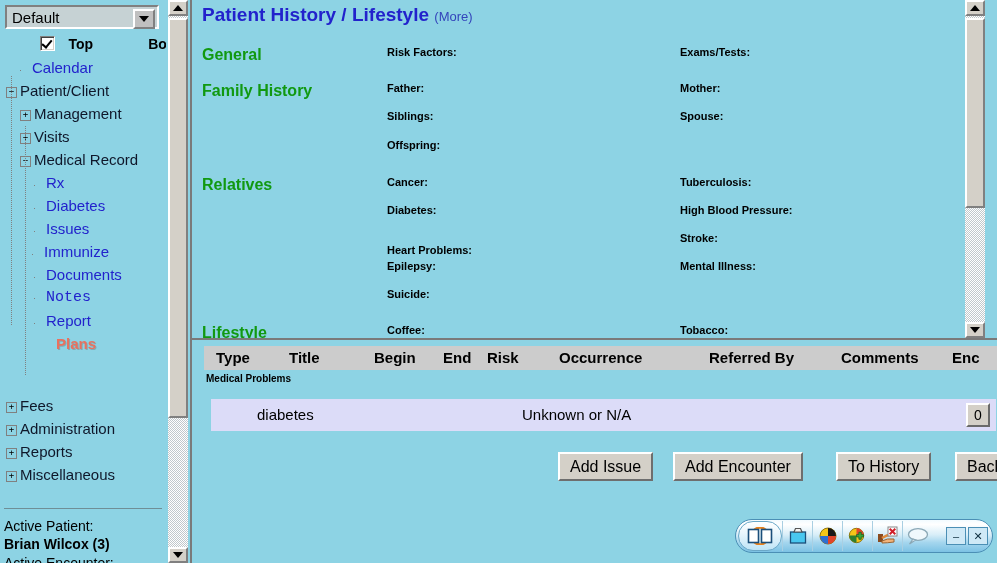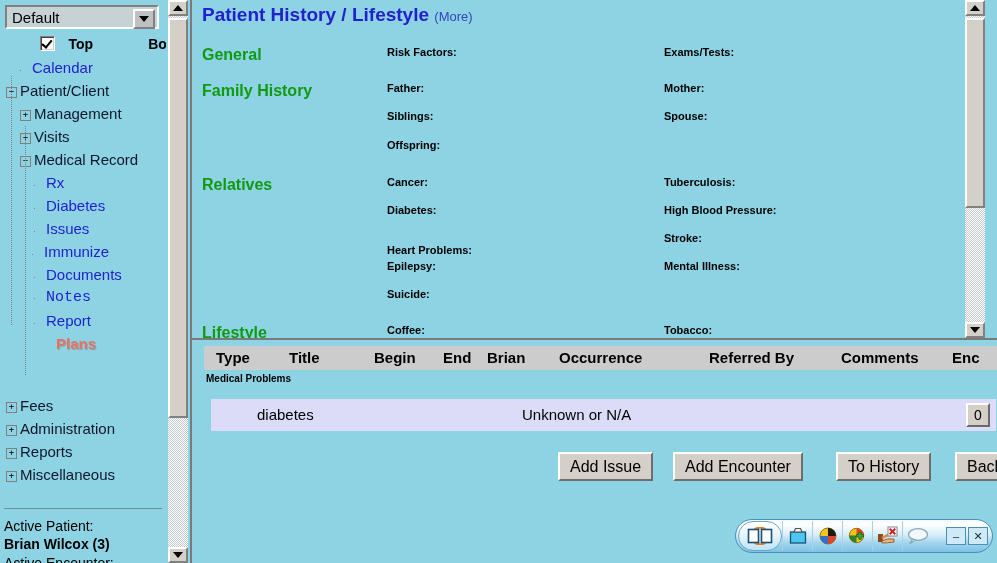--- a/index.html
+++ b/index.html
@@ -109,21 +109,21 @@
     position:absolute;left:0;top:0;width:807px;height:338px;
     background:#8dd3e4;overflow:hidden;
     border-left:2px solid #7a7a7a;
   }
   .hist{position:absolute;left:0;top:0;width:775px;}
   .h-title{position:absolute;left:10px;top:4px;font-size:19px;font-weight:bold;color:#2222cc;white-space:nowrap;}
   .h-more{font-size:13px;font-weight:normal;color:#3344bb;}
   .sec{position:absolute;left:10px;font-size:16px;font-weight:bold;color:#119911;white-space:nowrap;}
   .fld{position:absolute;font-size:11px;font-weight:bold;color:#000;white-space:nowrap;}
   .c1{left:195px;}
-  .c2{left:472px;}
+  .c2{left:488px;}
 
   
   .tblwrap{
     position:absolute;left:0;top:338px;width:807px;height:225px;
     background:#8dd3e4;
     border-left:2px solid #7a7a7a;border-top:2px solid #7a7a7a;
     box-sizing:border-box;
   }
   .thead{
     position:absolute;left:12px;top:6px;width:795px;height:24px;
@@ -296,21 +296,21 @@
           <span class="ar-dn"></span>
         </div>
     </div>
 
     <div class="tblwrap">
       <div class="thead" id="thead">
           <span class="th" style="left:12px;">Type</span>
           <span class="th" style="left:85px;">Title</span>
           <span class="th" style="left:170px;">Begin</span>
           <span class="th" style="left:239px;">End</span>
-          <span class="th" style="left:283px;">Brian</span>
+          <span class="th" style="left:283px;">Risk</span>
           <span class="th" style="left:355px;">Occurrence</span>
           <span class="th" style="left:505px;">Referred By</span>
           <span class="th" style="left:637px;">Comments</span>
           <span class="th" style="left:748px;">Enc</span>
         </div>
       <div class="grp">Medical Problems</div>
 
       <div class="trow">
         <span class="td" style="left:46px;">diabetes</span>
         <span class="td" style="left:311px;">Unknown or N/A</span>

